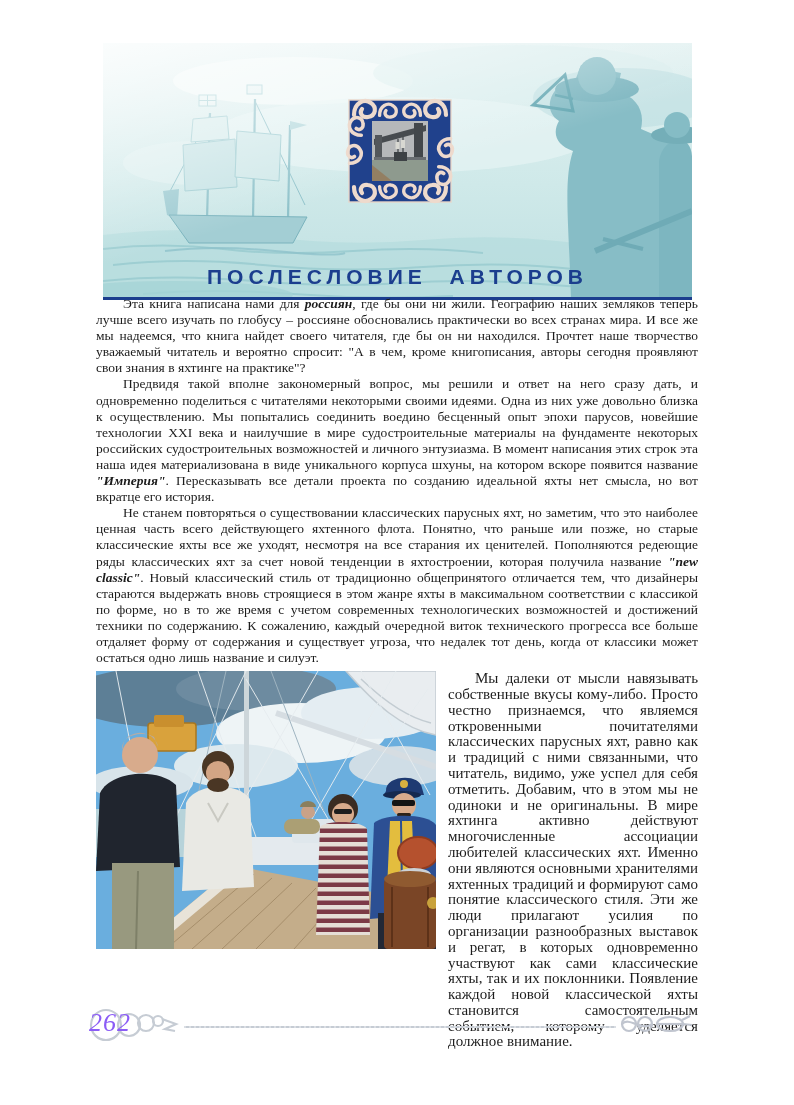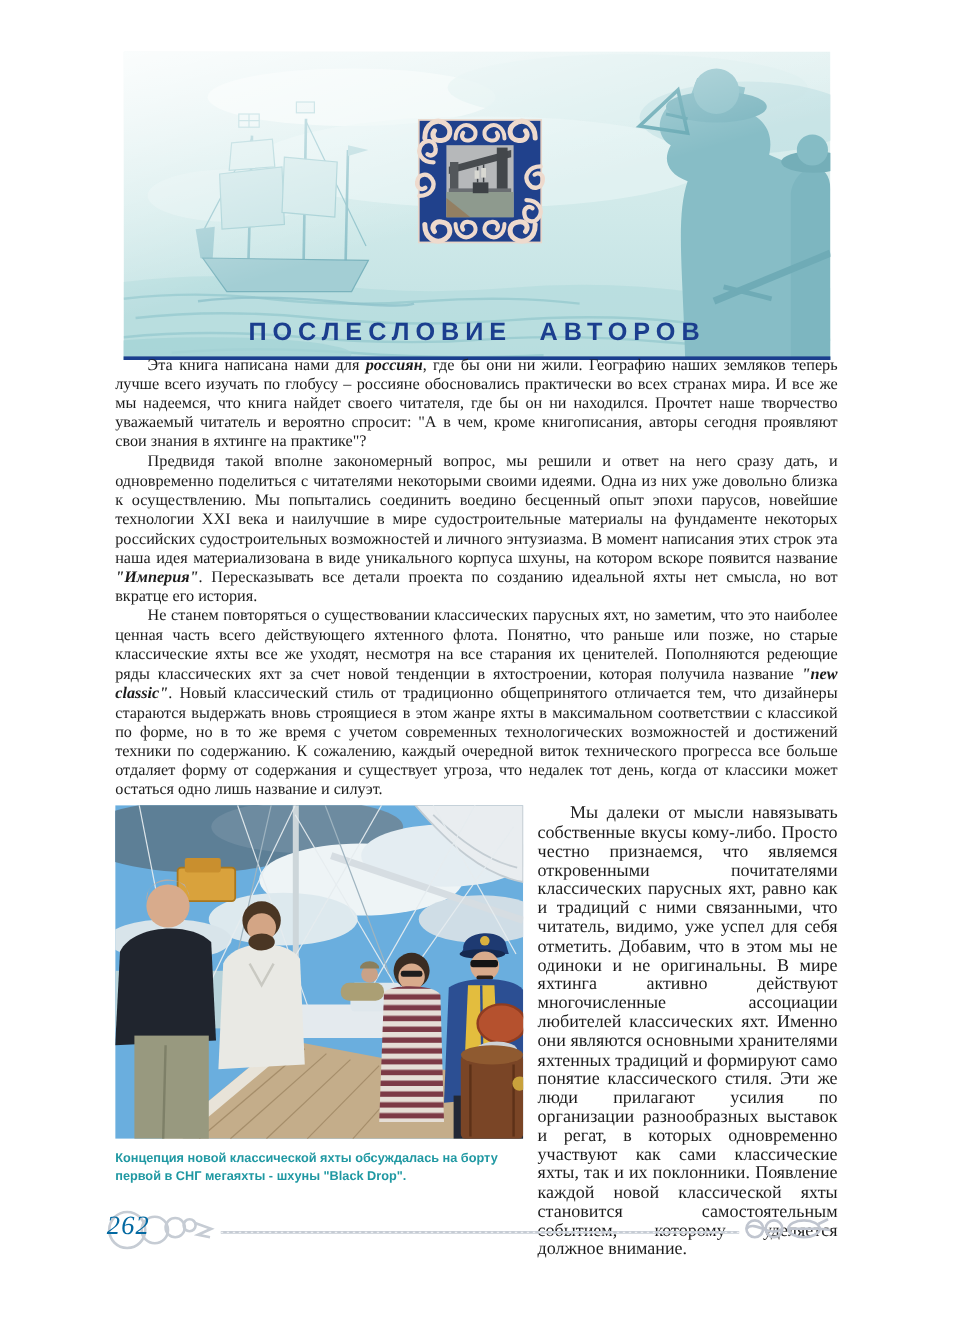--- a/index.html
+++ b/index.html
@@ -27,21 +27,21 @@
   .right-col p{margin:0;text-indent:27px;}
 
   .photo{display:block;width:340px;height:278px;}
   .caption{margin-top:9px;font-family:"Liberation Sans",sans-serif;font-weight:bold;
         font-size:10.6px;line-height:15px;color:#1f98a2;text-align:left;}
 
   
   .footer{position:absolute;left:76px;top:1007px;width:622px;height:40px;}
   .footer svg{position:absolute;left:0;top:0;width:622px;height:40px;}
   .page-number{position:absolute;left:13px;top:1px;font-family:"Liberation Serif",serif;
-        font-style:italic;font-size:22px;letter-spacing:1px;color:#0369a1;}
+        font-style:italic;font-size:26px;letter-spacing:1px;color:#8b5cf6;}
 </style>
 </head>
 <body>
 
 <div class="page">
 
   <div class="header">
     <svg class="art" viewBox="0 0 589 257" preserveAspectRatio="none">
       <defs>
         <linearGradient id="sky" x1="0" y1="0" x2="0" y2="1">
@@ -245,21 +245,20 @@
           <rect x="282" y="242" width="58" height="36" fill="#222836"></rect>
 
           <ellipse cx="322" cy="182" rx="20" ry="16" fill="#b5512e" stroke="#8f3c20" stroke-width="2"></ellipse>
           <ellipse cx="318" cy="204" rx="17" ry="7" fill="#cdd2d6"></ellipse>
           <rect x="288" y="208" width="52" height="70" rx="4" fill="#7a4526"></rect>
           <ellipse cx="314" cy="208" rx="26" ry="8" fill="#8f5a30"></ellipse>
           <line x1="296" y1="216" x2="296" y2="276" stroke="#5d3118" stroke-width="2"></line>
           <line x1="332" y1="216" x2="332" y2="276" stroke="#5d3118" stroke-width="2"></line>
           <circle cx="337" cy="232" r="6" fill="#c9a23c"></circle>
         </svg>
-        <div class="caption">Концепция новой классической яхты обсуждалась на борту первой в СНГ мегаяхты - шхуны "Black Drop".</div>
       </div>
 
       <div class="right-col">
         <p>Мы далеки от мысли навязывать собственные вкусы кому-либо. Просто честно признаемся, что являемся откровенными почитателями классических парусных яхт, равно как и традиций с ними связанными, что читатель, видимо, уже успел для себя отметить. Добавим, что в этом мы не одиноки и не оригинальны. В мире яхтинга активно действуют многочисленные ассоциации любителей классических яхт. Именно они являются основными хранителями яхтенных традиций и формируют само понятие классического стиля.  Эти же люди прилагают усилия по организации разнообразных выставок и регат, в которых одновременно участвуют как сами классические яхты, так и их поклонники. Появление каждой новой классической яхты становится самостоятельным событием, которому уделяется должное внимание.</p>
       </div>
     </div>
   </div>
 
   <div class="footer">
     <svg viewBox="0 0 622 40">

